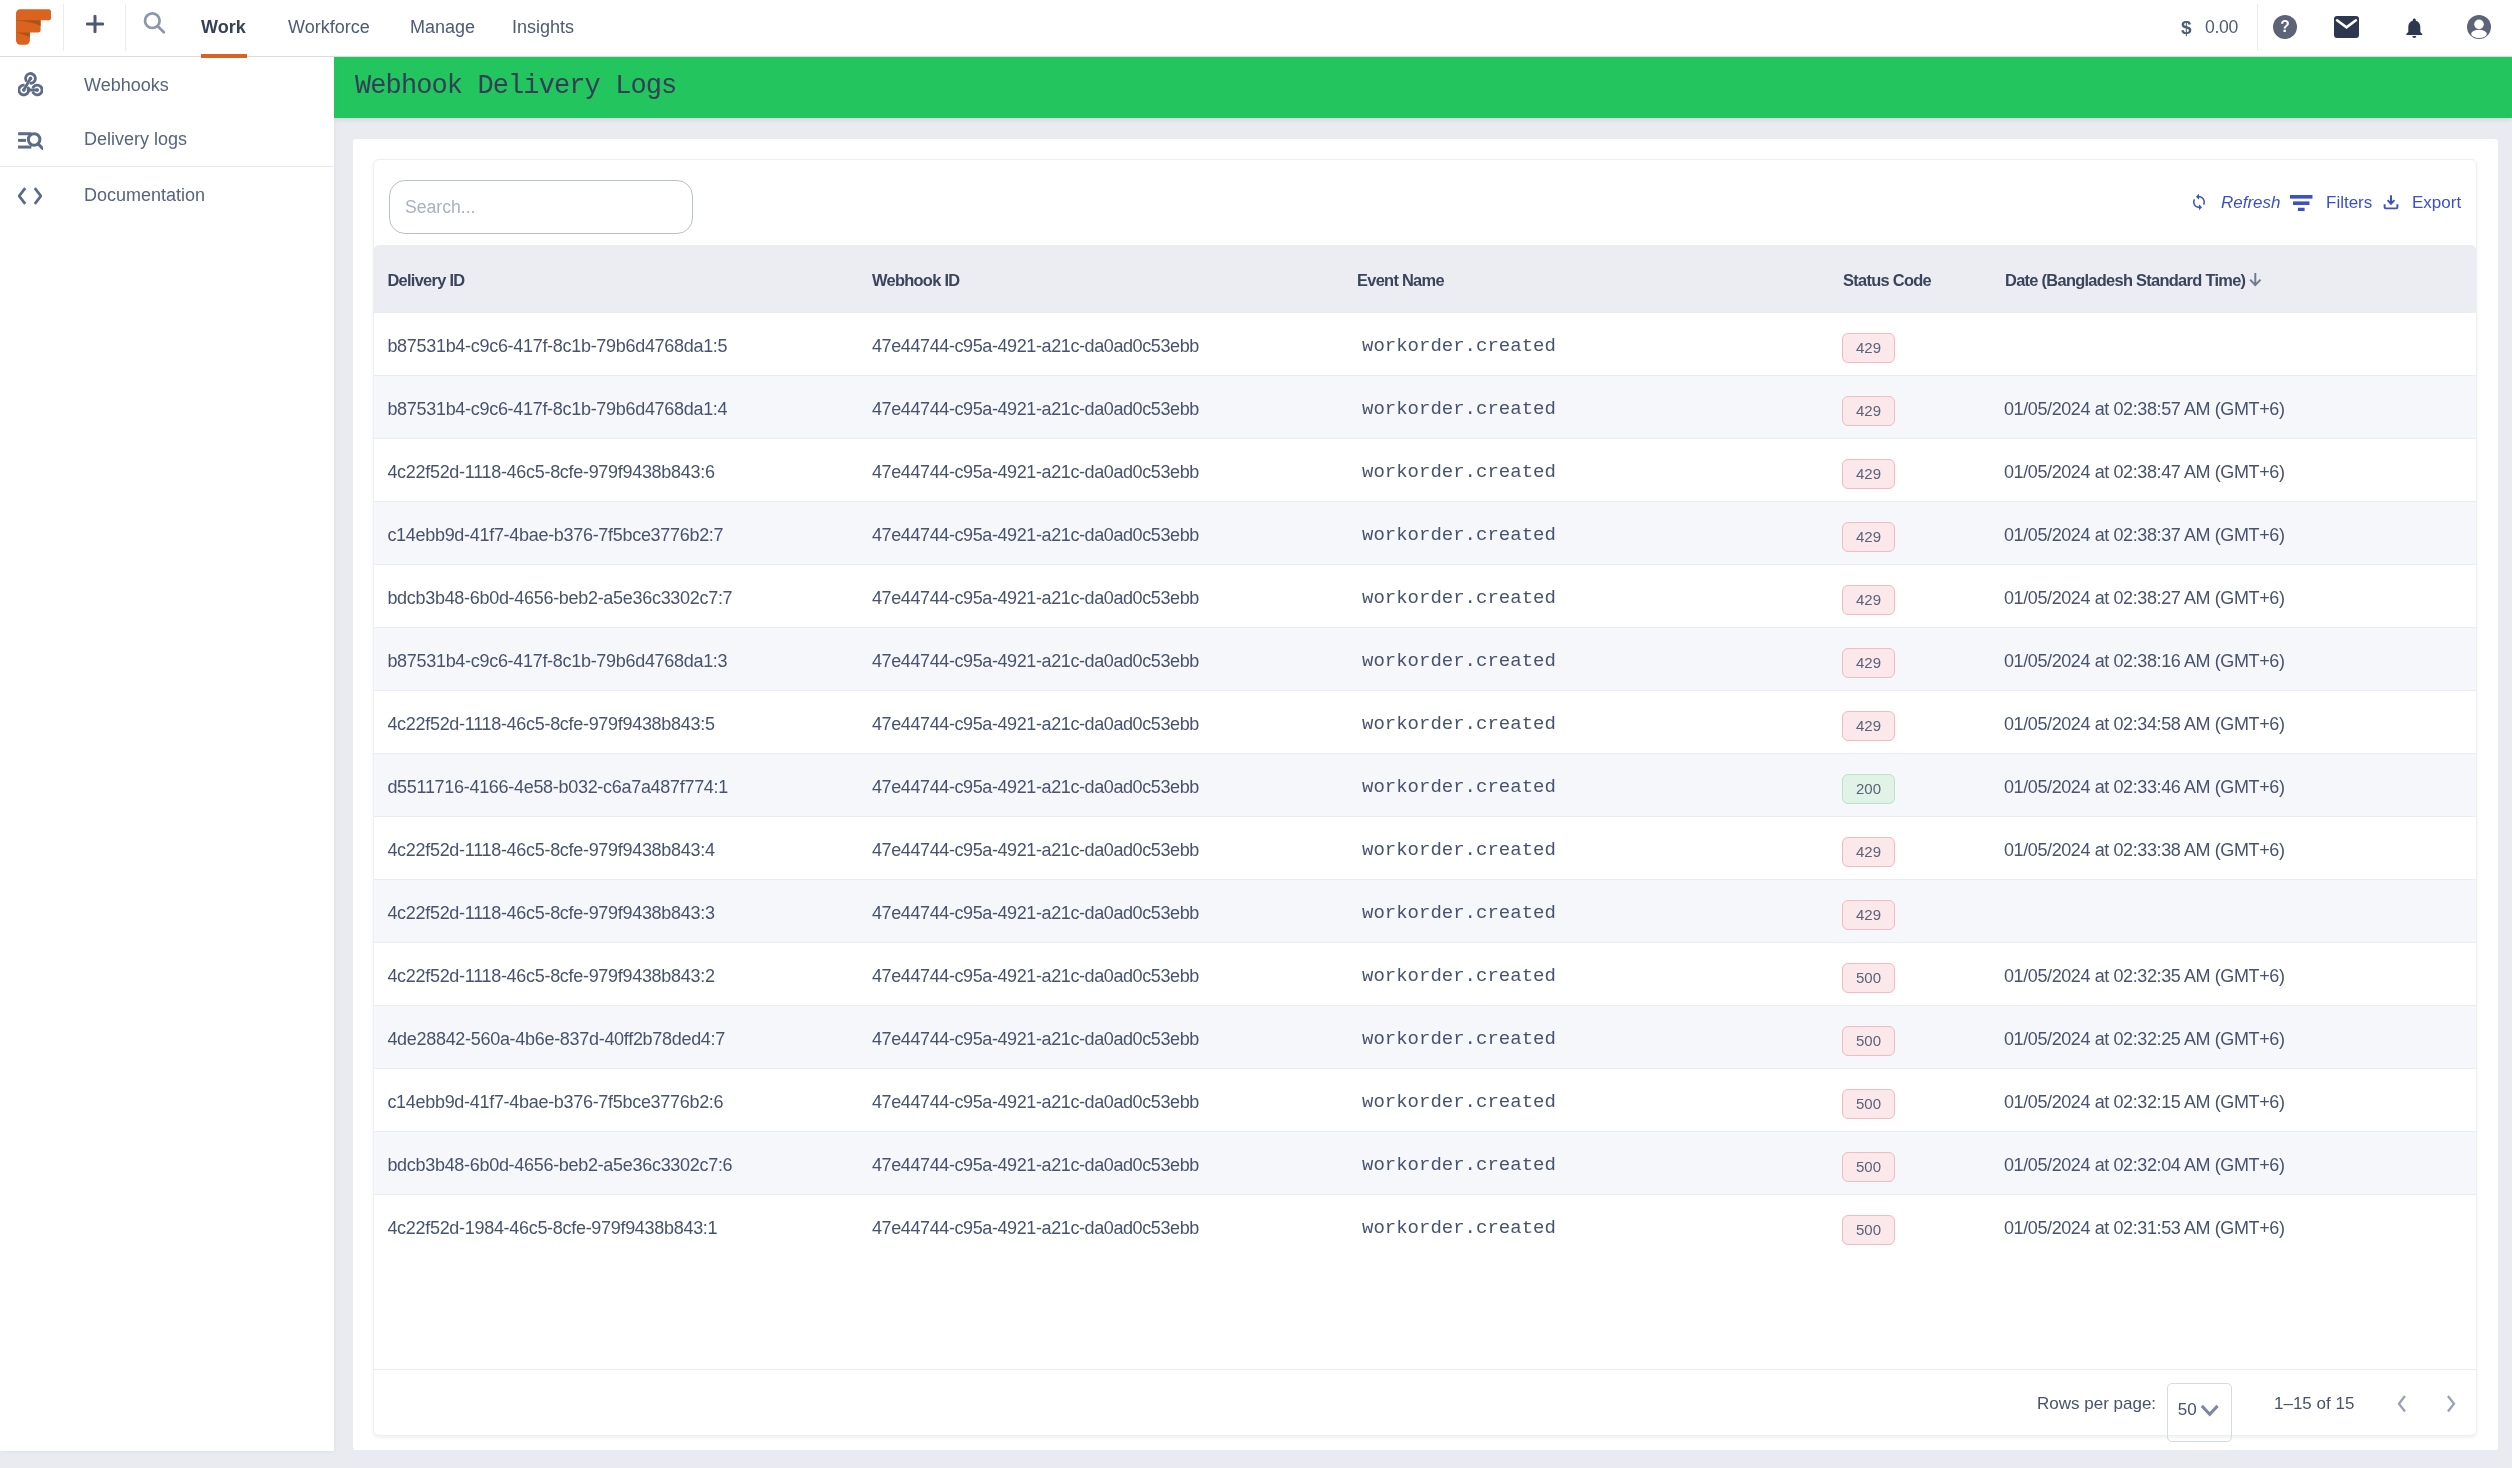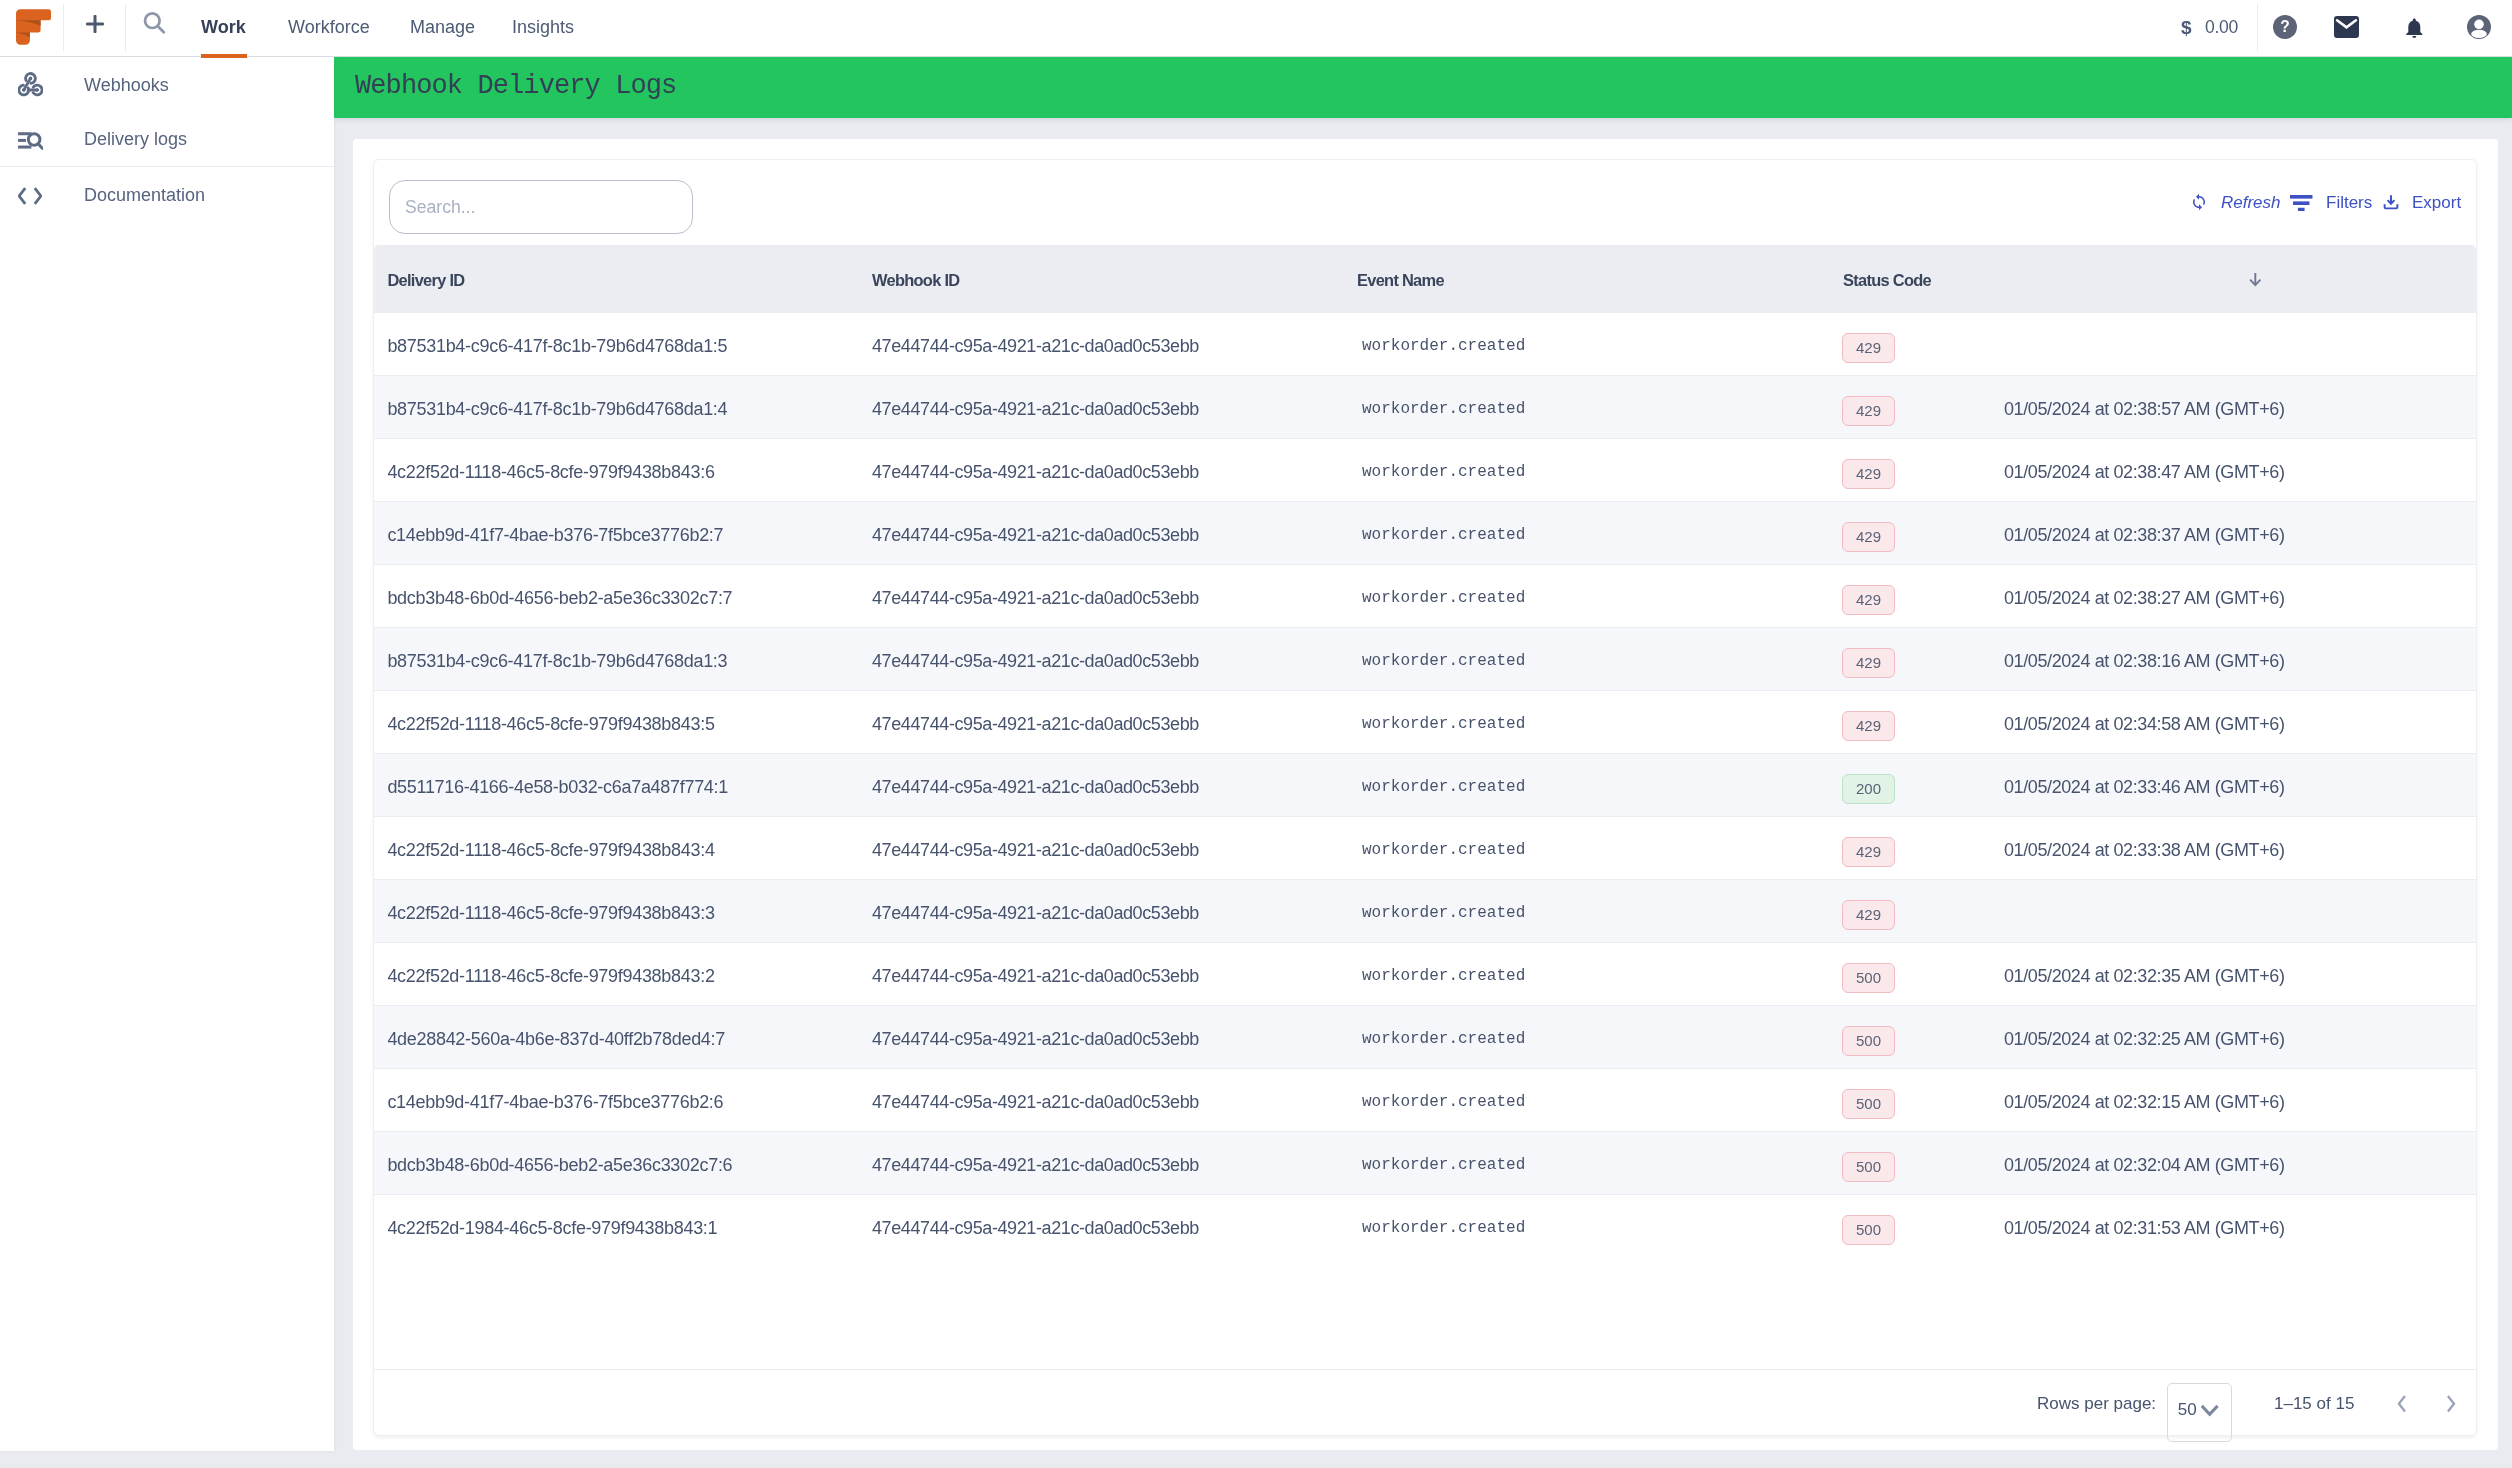--- a/index.html
+++ b/index.html
@@ -35,21 +35,21 @@
 #thead span { position:absolute; top:0; line-height:70px; font-size:16.4px; font-weight:700; color:#3a455b; letter-spacing:-0.7px; white-space:nowrap; }
 
 #rows { position:absolute; left:0px; top:153px; width:2102px; }
 .row { position:relative; width:100%; height:63px; }
 .row:first-child { height:62px; }
 .row.even { background:#f6f7fa; }
 .row + .row { border-top:1.2px solid #e9ecf1; }
 .cell { position:absolute; top:2.4px; height:62px; line-height:62px; font-size:18px; color:#47536d; letter-spacing:-0.4px; white-space:nowrap; }
 .c1 { left:13.4px; letter-spacing:-0.3px; }
 .c2 { left:498px; }
-.c3 { left:988px; font-family:"Liberation Mono", monospace; font-size:16px; letter-spacing:0; }
+.c3 { left:988px; font-family:"Liberation Mono", monospace; font-size:19px; letter-spacing:0; }
 .c5 { left:1630px; }
 .pill { position:absolute; left:1468px; top:20px; width:53px; height:30px; border-radius:6px; text-align:center; line-height:28px; font-size:15px; color:#5a6378; letter-spacing:0; }
 .pill.red { background:#fae8ea; border:1.2px solid #f2bac1; }
 .pill.green { background:#e1f2e6; border:1.2px solid #bce3c8; }
 
 #footdiv { position:absolute; left:0px; top:1209px; width:2102px; height:1.2px; background:#e9ecf1; }
 .fttext { position:absolute; font-size:17px; color:#47536d; line-height:24px; }
 #pgselect { position:absolute; left:1793px; top:1223px; width:65px; height:59px; border:1.2px solid #d5d9e0; border-radius:4.9px; }
 #pgselect span { position:absolute; left:9.7px; top:0; line-height:51px; font-size:17px; color:#47536d; }
 </style>
@@ -153,20 +153,21 @@
     <path d="M12,3 V14 M7.5,9.5 L12,14.5 L16.5,9.5" stroke="#3d50c4" stroke-width="2.6" fill="none"></path>
     <path d="M3.5,15 V19 a1.5,1.5 0 0 0 1.5,1.5 H19 a1.5,1.5 0 0 0 1.5,-1.5 V15" stroke="#3d50c4" stroke-width="2.6" fill="none"></path>
   </svg>
   <div class="toolbtn" style="left:2038px; top:32px;">Export</div>
 
   <div id="thead">
     <span style="left:13.4px;">Delivery ID</span>
     <span style="left:498px;text-align:right;">Webhook ID</span>
     <span style="left:983px;">Event Name</span>
     <span style="left:1469px;">Status Code</span>
+    <span style="left:1631px;">Date (Bangladesh Standard Time)</span>
     <svg class="abs" style="left:1874px; top:27px;" width="14.6" height="14.6" viewBox="0 0 24 24">
       <path d="M12,1.5 V20 M3.5,12.5 L12,21.5 L20.5,12.5" stroke="#6f7a90" stroke-width="3.2" fill="none"></path>
     </svg>
   </div>
 
   <div id="rows">
     <div class="row">
         <span class="cell c1">b87531b4-c9c6-417f-8c1b-79b6d4768da1:5</span>
         <span class="cell c2">47e44744-c95a-4921-a21c-da0ad0c53ebb</span>
         <span class="cell c3">workorder.created</span>

